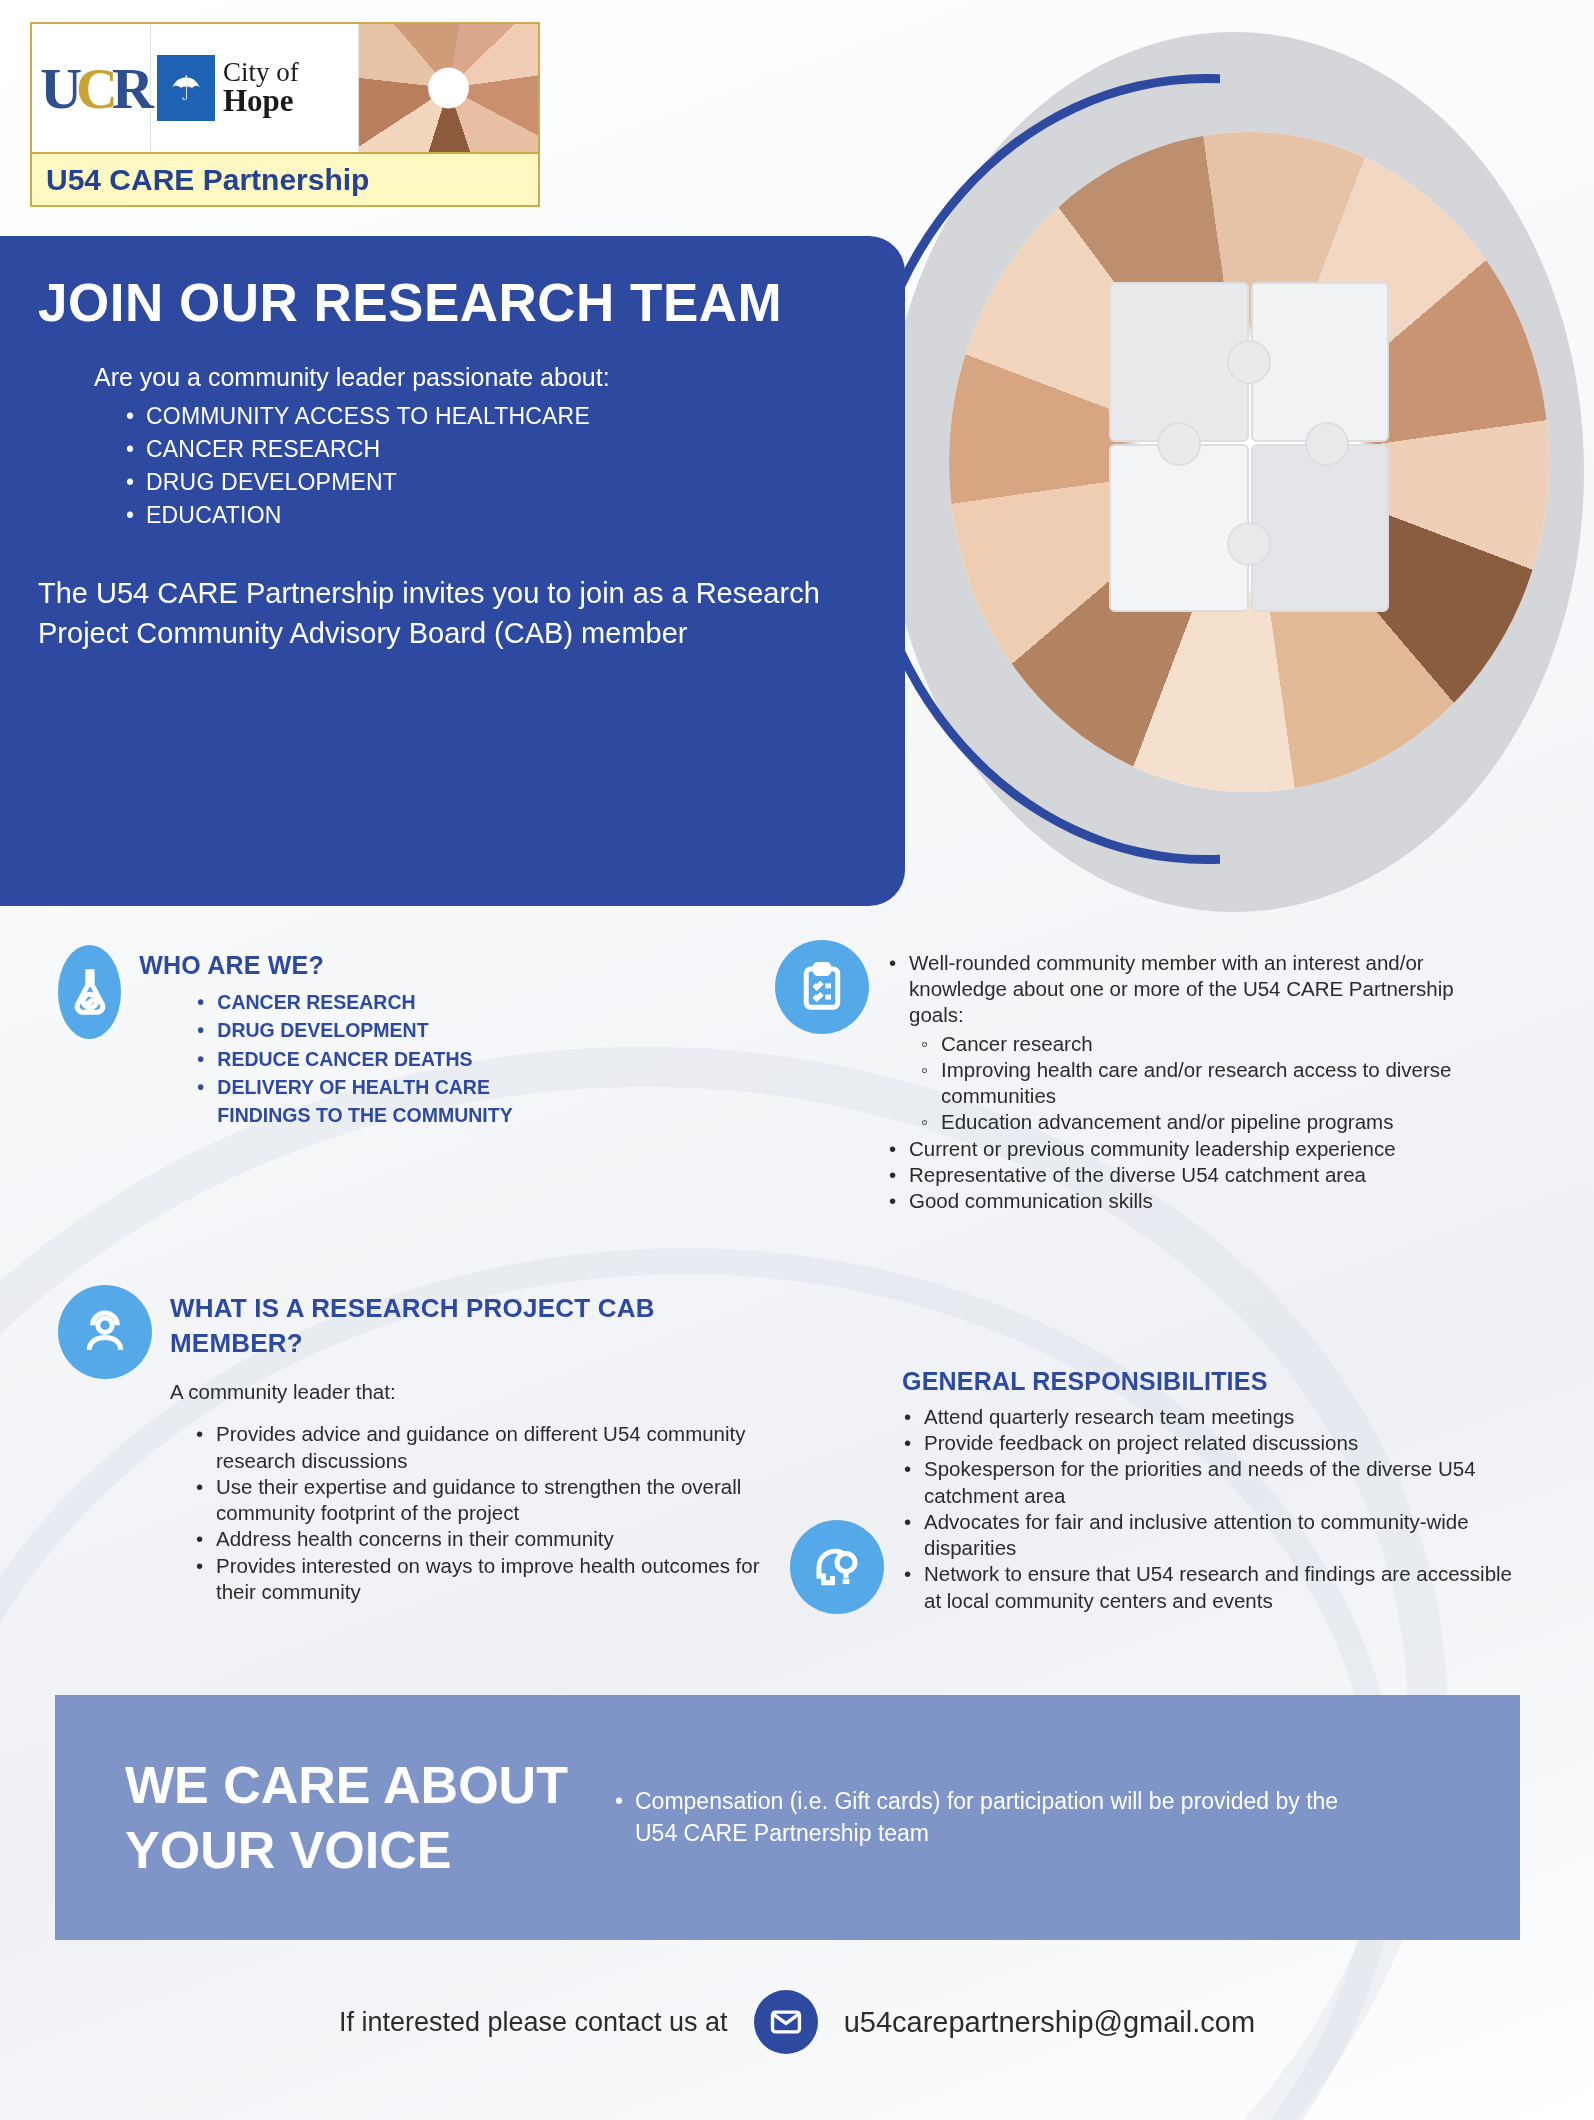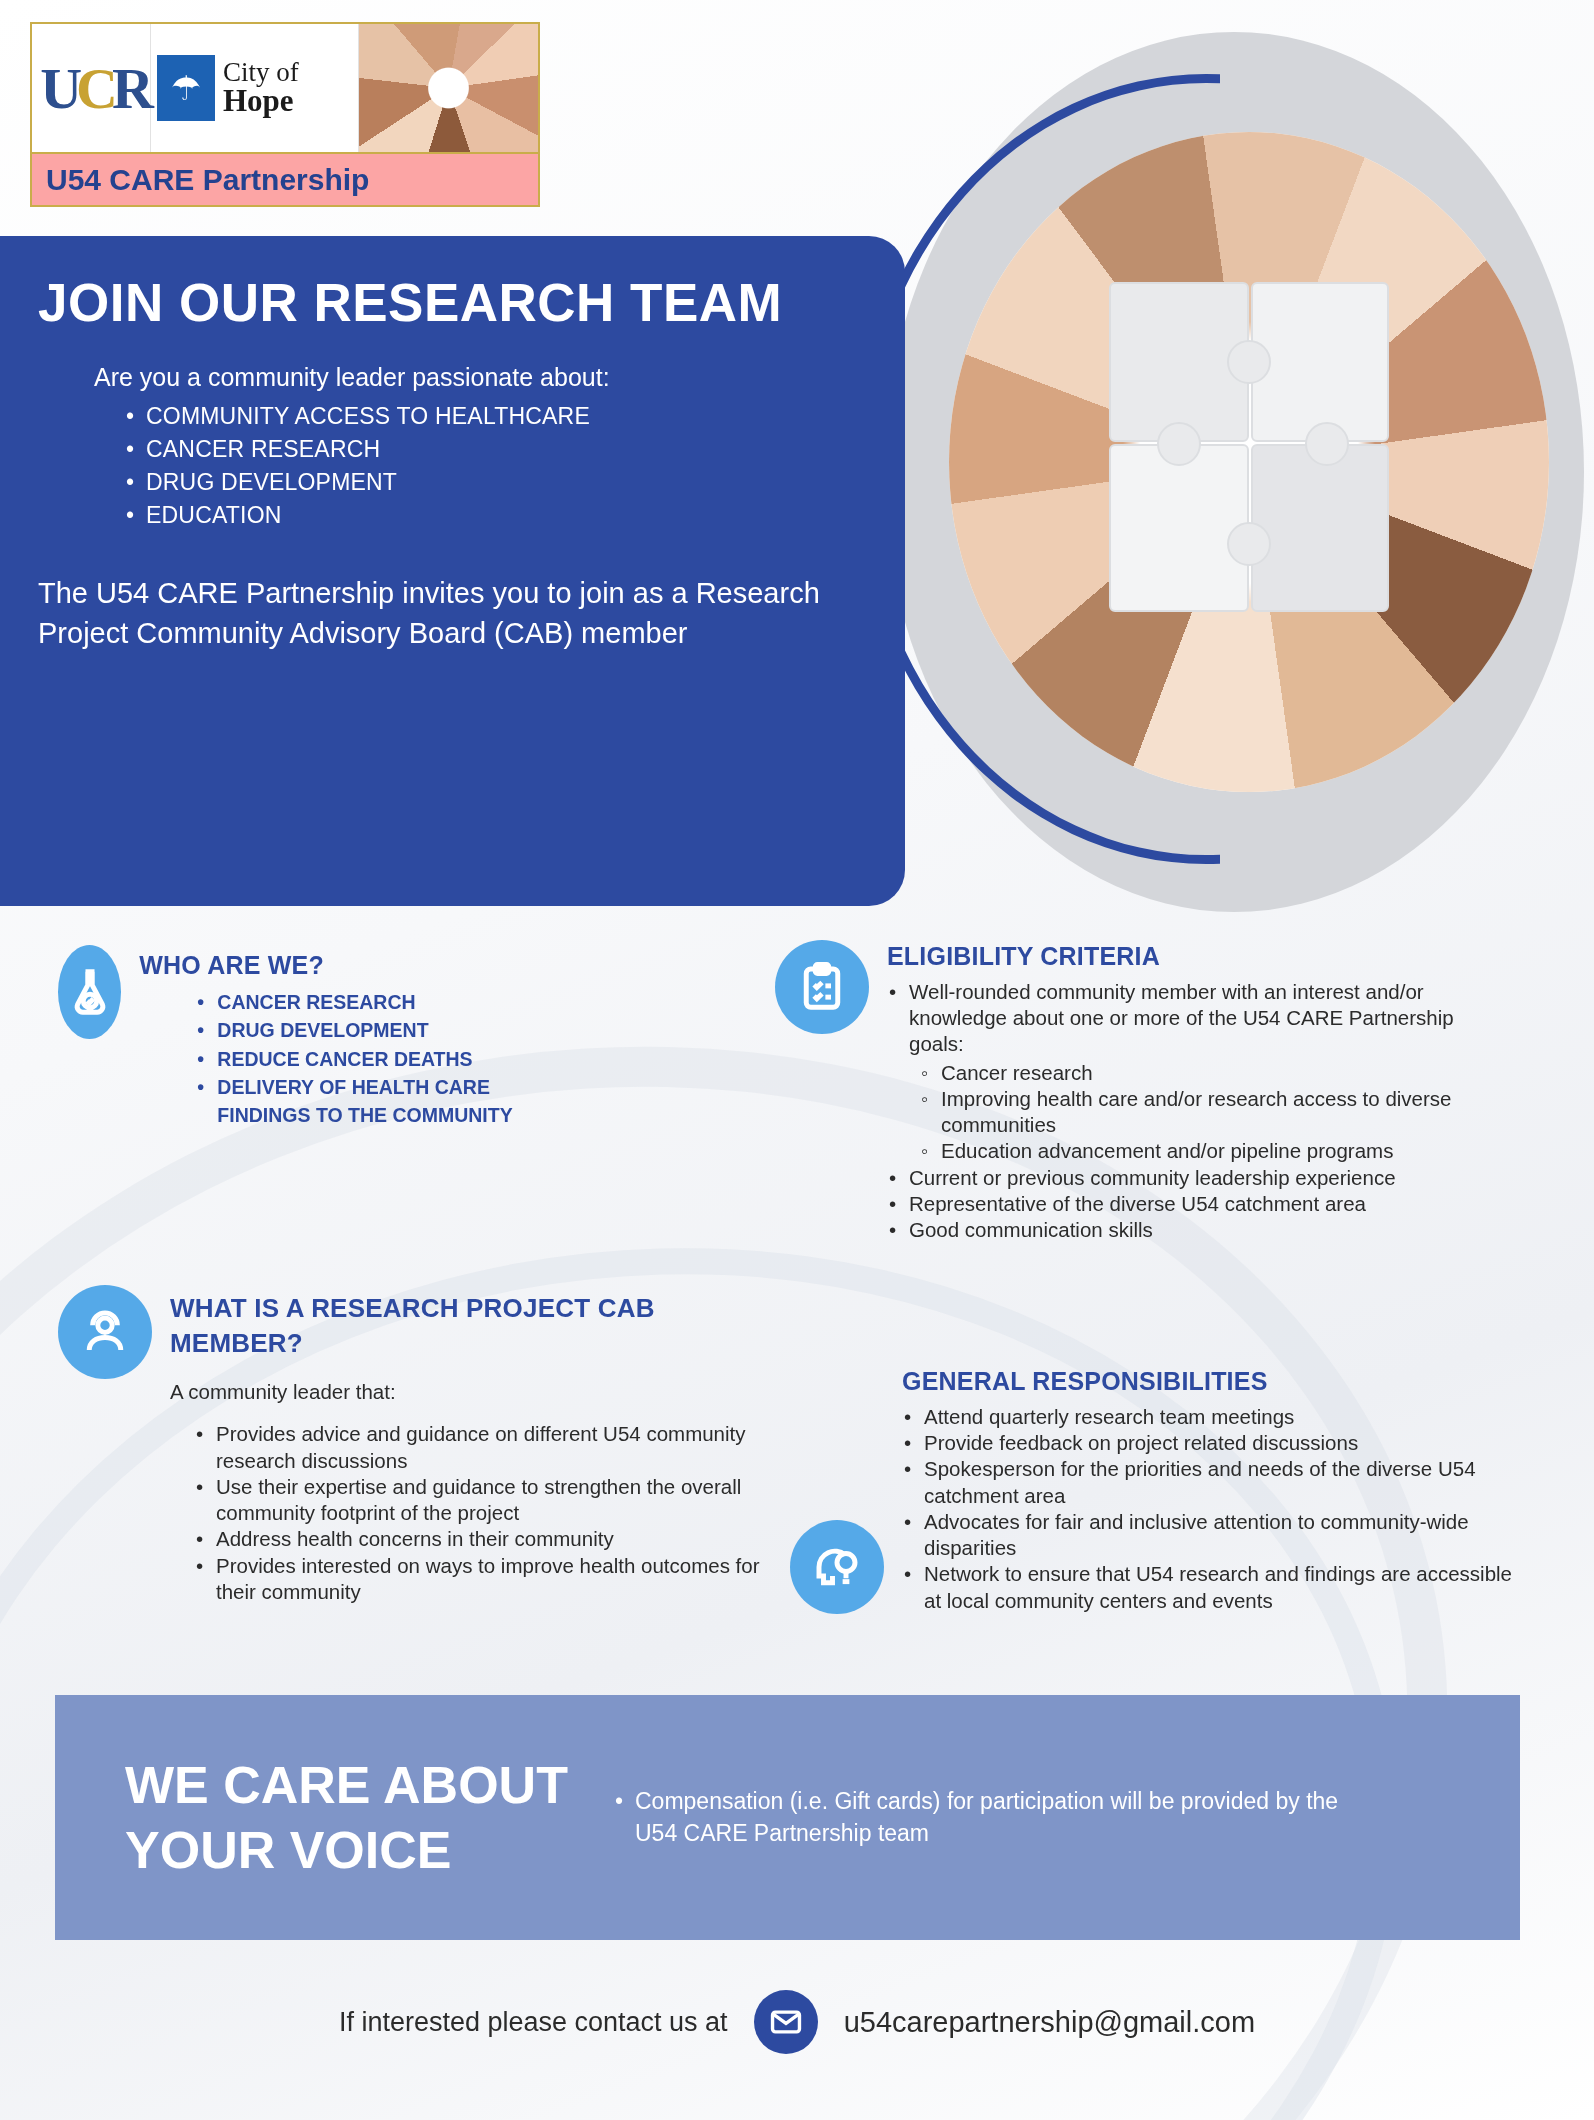--- a/index.html
+++ b/index.html
@@ -70,21 +70,21 @@
         #d9a88c 0 10%, #f0cdb4 10% 20%, #c98f6e 20% 30%,
         #e8bfa3 30% 42%, #8d5a3b 42% 52%, #f2d6be 52% 63%,
         #b97f5c 63% 74%, #e6c2a6 74% 86%, #cf9b78 86% 100%);
     position: relative;
   }
   .logo-photo::after {
     content:""; position:absolute; inset:0;
     background: radial-gradient(circle at 50% 50%, rgba(255,255,255,0.95) 0 14%, rgba(255,255,255,0) 16%);
   }
   .logo-band {
-    height: 53px; background:#fca5a5; border-top:2px solid #c9ad4a;
+    height: 53px; background:#fef9c3; border-top:2px solid #c9ad4a;
     display:flex; align-items:center; padding-left: 14px;
   }
   .logo-band span {
     font-size: 30px; font-weight: bold; color:#24428f; letter-spacing: 0px;
   }
 
   
   .hero {
     position:absolute; left:0; top:236px; width: 905px; height: 670px;
     background:#2d4aa0;
@@ -277,21 +277,20 @@
         <svg viewBox="0 0 24 24">
             <rect x="5" y="4" width="14" height="17" rx="2"></rect>
             <rect x="9" y="2" width="6" height="4" rx="1"></rect>
             <path d="M8.5 11l1.2 1.2L12 10"></path>
             <path d="M13.5 11.5H16"></path>
             <path d="M8.5 16l1.2 1.2L12 15"></path>
             <path d="M13.5 16.5H16"></path>
           </svg>
       </div>
       <div style="padding-top:2px; width: 620px;">
-        <div class="sec-title">ELIGIBILITY CRITERIA</div>
         <ul class="body-txt bul" style="margin-top:8px; padding-left:22px;">
           <li>Well-rounded community member with an interest and/or knowledge about one or more of the U54 CARE Partnership goals:</li>
           <ul class="body-txt circ" style="padding-left:32px; margin-top:2px;">
             <li>Cancer research</li>
             <li>Improving health care and/or research access to diverse communities</li>
             <li>Education advancement and/or pipeline programs</li>
           </ul>
           <li>Current or previous community leadership experience</li>
           <li>Representative of the diverse U54 catchment area</li>
           <li>Good communication skills</li>

